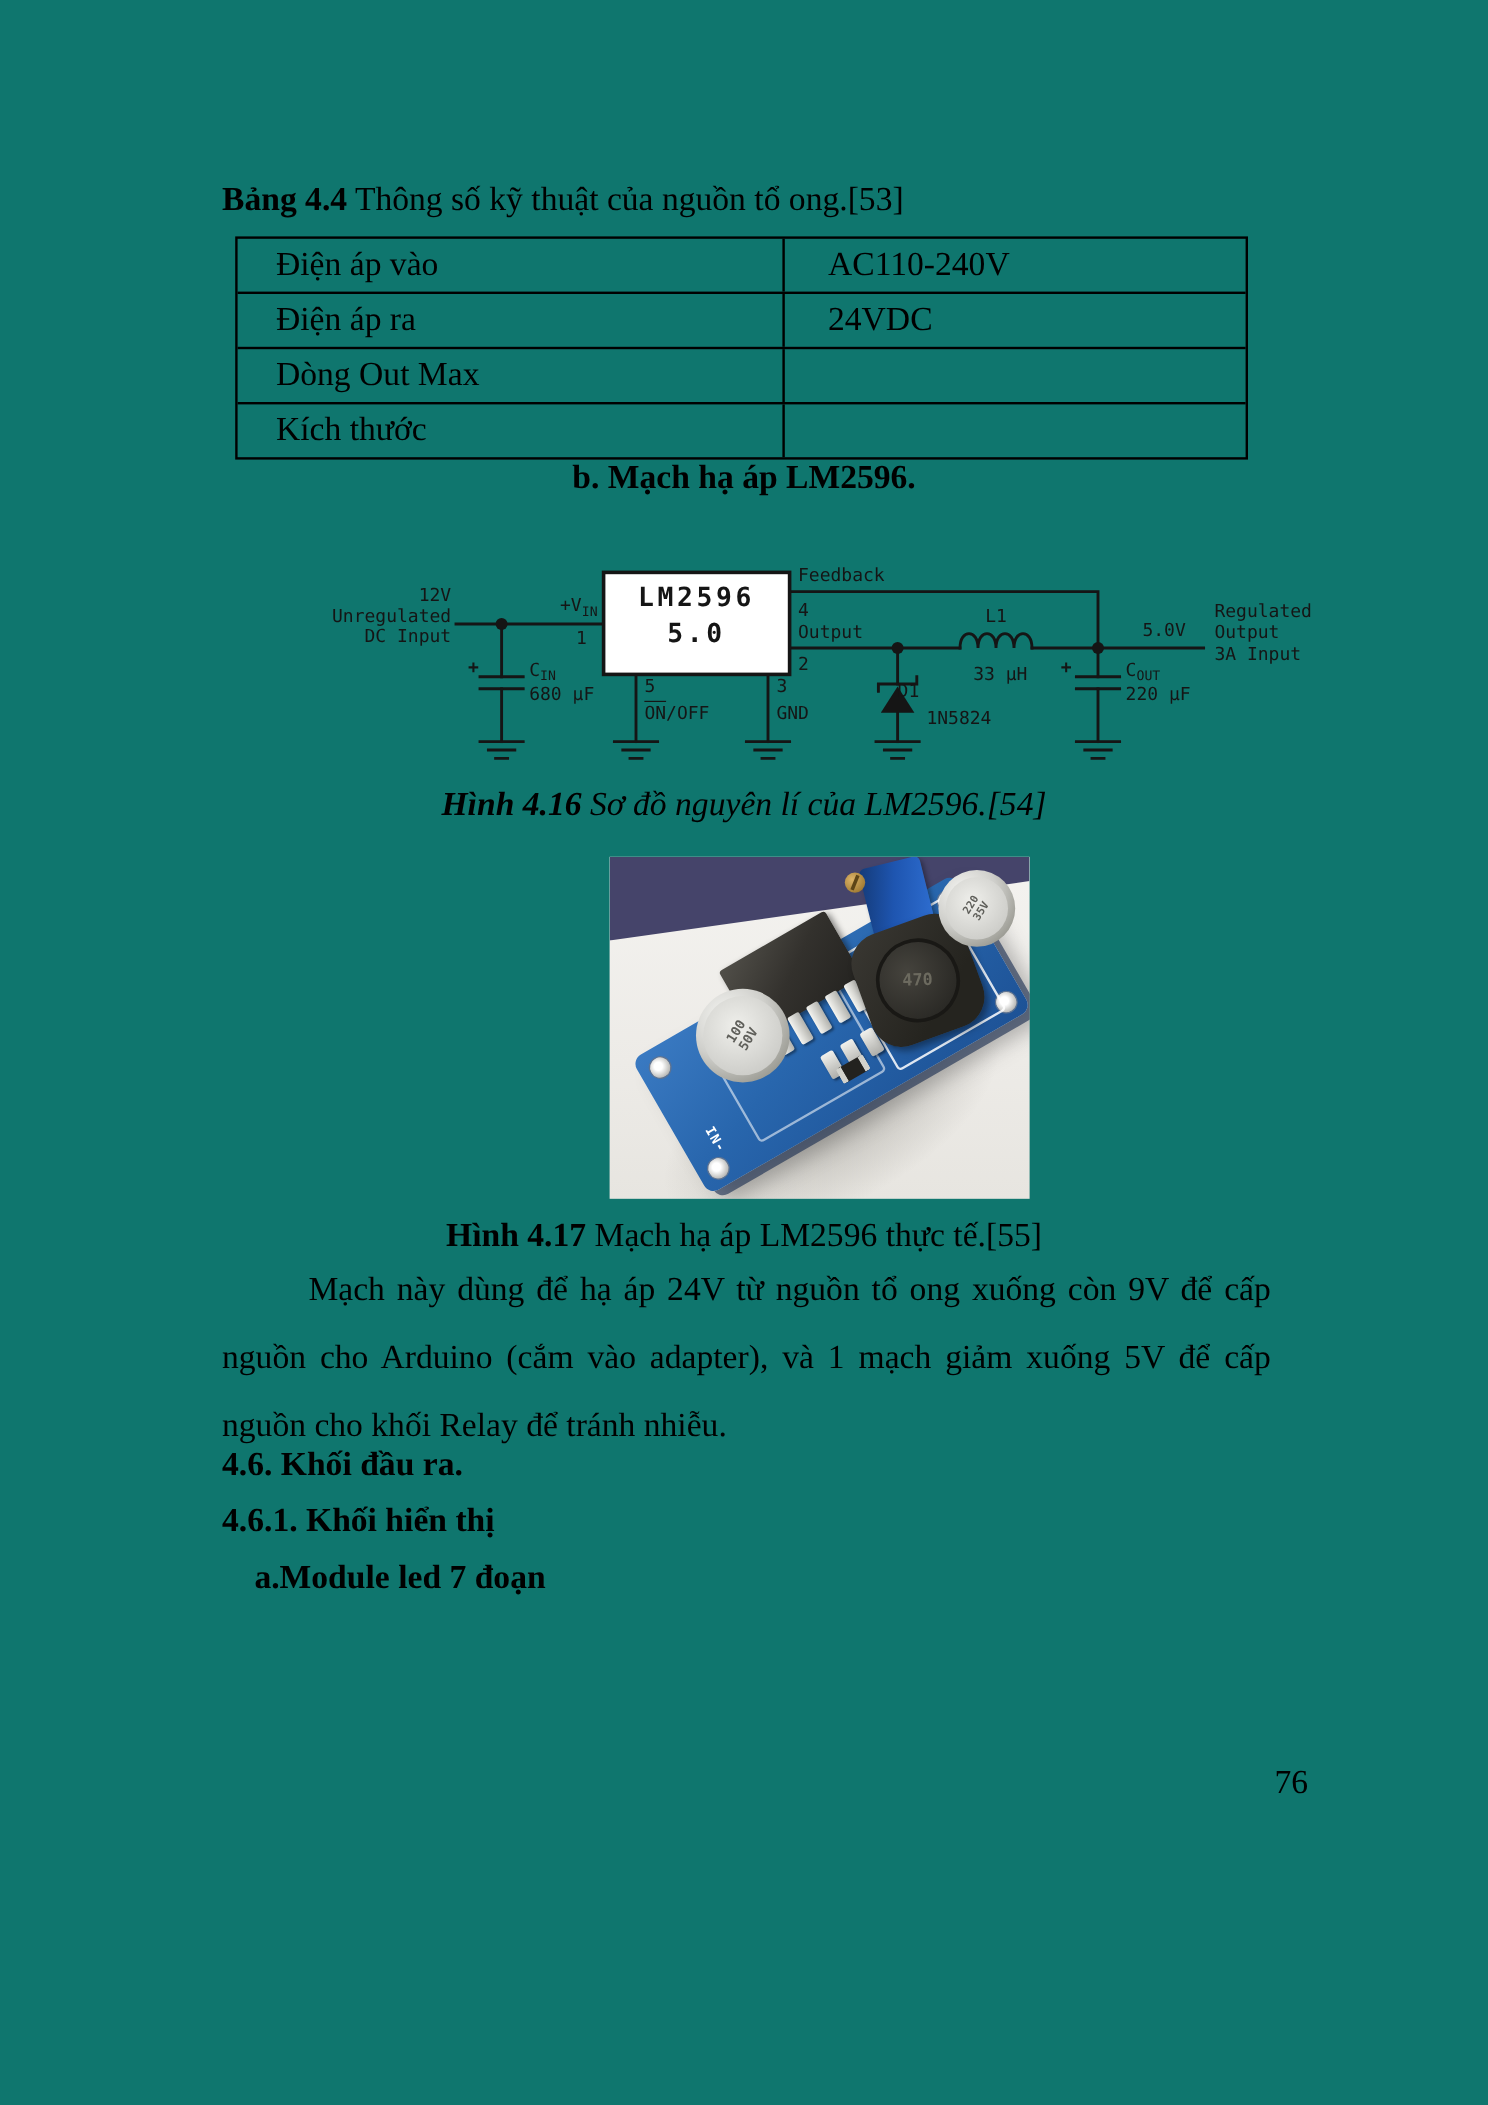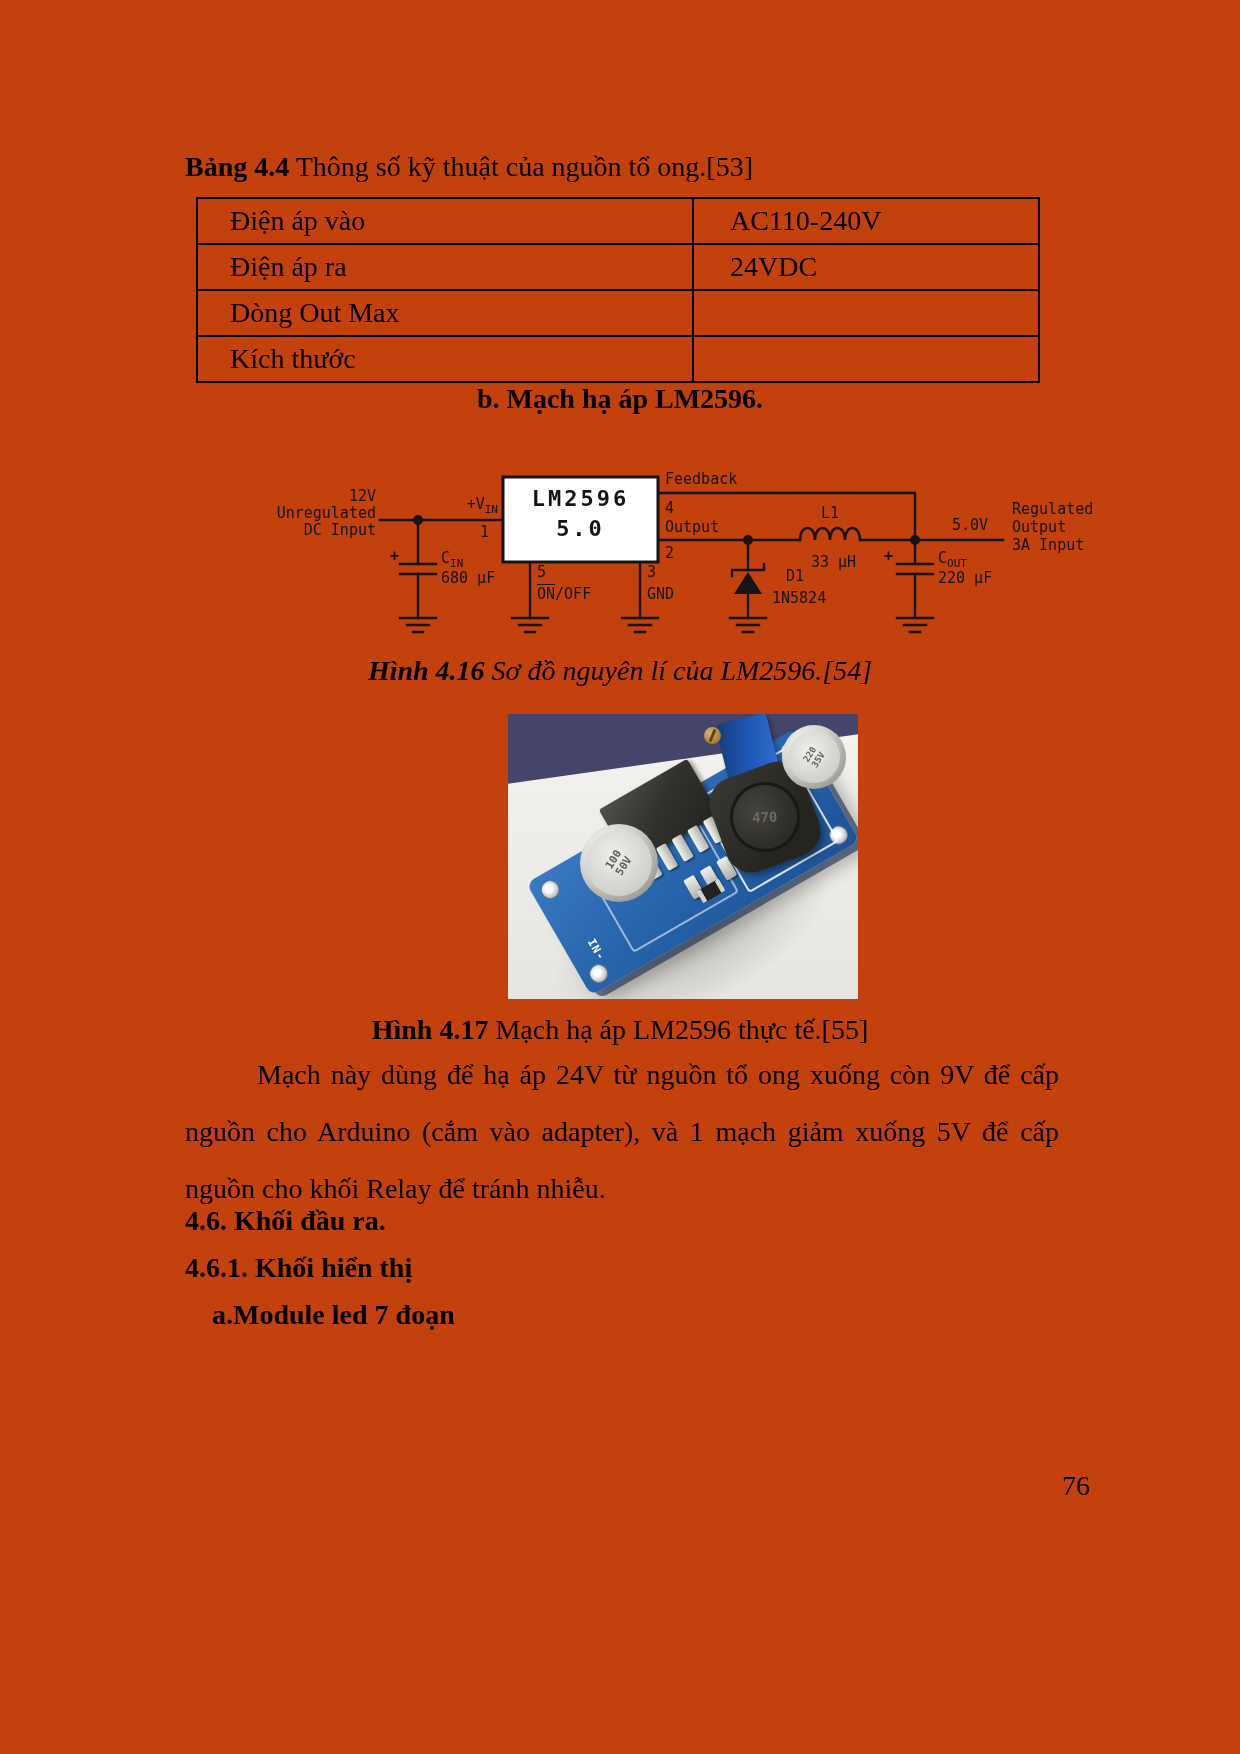--- a/index.html
+++ b/index.html
@@ -1,34 +1,34 @@
 <!DOCTYPE html>
 <html><head>
 <meta charset="utf-8">
 <style>
   html,body{margin:0;padding:0;background:#888;}
-  .page{position:relative;width:1240px;height:1754px;margin:0 auto;background:#c2410c;
+  .page{position:relative;width:1240px;height:1754px;margin:0 auto;background:#0f766e;
         font-family:"Liberation Serif","DejaVu Serif",serif;color:#000;overflow:hidden;}
   .abs{position:absolute;}
 
   
   .doc-text{font-size:28px;line-height:34px;}
   .b{font-weight:bold;}
   .caption{left:0;top:0;width:1240px;text-align:center;font-size:28px;}
   .para{left:185px;top:1046px;width:874px;font-size:28px;line-height:57px;
         text-align:justify;text-indent:72px;}
   .h-bold{font-size:28px;font-weight:bold;}
   .pagenum{left:1062px;top:1470px;font-size:28px;}
 
   
   .spec-table{left:196px;top:197px;width:840px;border:2px solid #000;}
   .trow{display:flex;height:44px;border-top:2px solid #000;}
   .trow:first-child{border-top:none;}
   .tcell{display:flex;align-items:center;font-size:28px;box-sizing:border-box;}
-  .tlabel{width:496px;border-right:2px solid #000;padding-left:32px;}
+  .tlabel{width:456px;border-right:2px solid #000;padding-left:32px;}
   .tvalue{flex:1;padding-left:4px;margin-left:32px;}
 
   
   .schem{left:270px;top:460px;width:810px;height:195px;}
   .schem svg{position:absolute;left:0;top:0;}
   .lbl{position:absolute;font-family:"DejaVu Sans Mono",monospace;font-size:15px;
        line-height:17px;color:#151515;white-space:nowrap;}
   .lbl sub{font-size:11px;}
   .ovl{text-decoration:overline;}
   .lb-input{left:0;top:28px;width:106px;text-align:right;}
@@ -40,21 +40,21 @@
   .ic-line1{left:233px;top:30px;width:155px;text-align:center;font-weight:bold;font-size:22px;letter-spacing:3px;}
   .ic-line2{left:233px;top:60px;width:155px;text-align:center;font-weight:bold;font-size:22px;letter-spacing:3px;}
   .lb-pin5{left:267px;top:104px;}
   .lb-onoff{left:267px;top:126px;}
   .lb-pin3{left:377px;top:104px;}
   .lb-gnd{left:377px;top:126px;}
   .lb-feedback{left:395px;top:11px;}
   .lb-pin4{left:395px;top:40px;}
   .lb-output{left:395px;top:59px;}
   .lb-pin2{left:395px;top:85px;}
-  .lb-d1{left:516px;top:108px;}
+  .lb-d1{left:478px;top:108px;}
   .lb-d1p{left:502px;top:130px;}
   .lb-l1{left:551px;top:45px;}
   .lb-l1v{left:541px;top:94px;}
   .lb-plus-out{left:614px;top:88px;font-weight:bold;}
   .lb-cout{left:668px;top:90px;}
   .lb-cout-val{left:668px;top:110px;}
   .lb-5v{left:682px;top:57px;}
   .lb-out3{left:742px;top:40px;line-height:18px;}
 
   

